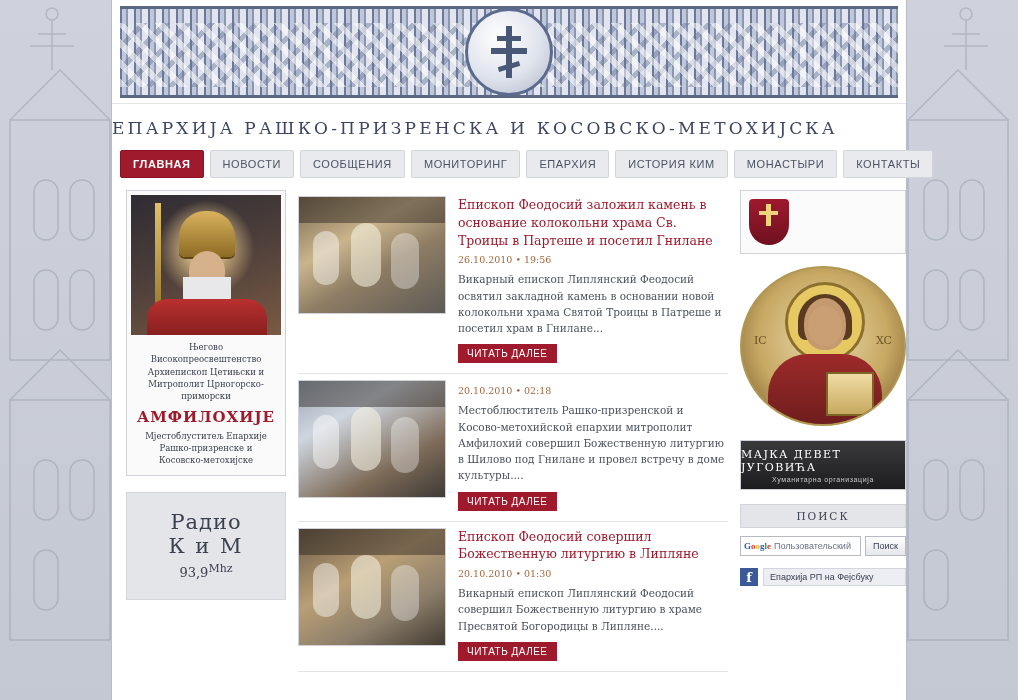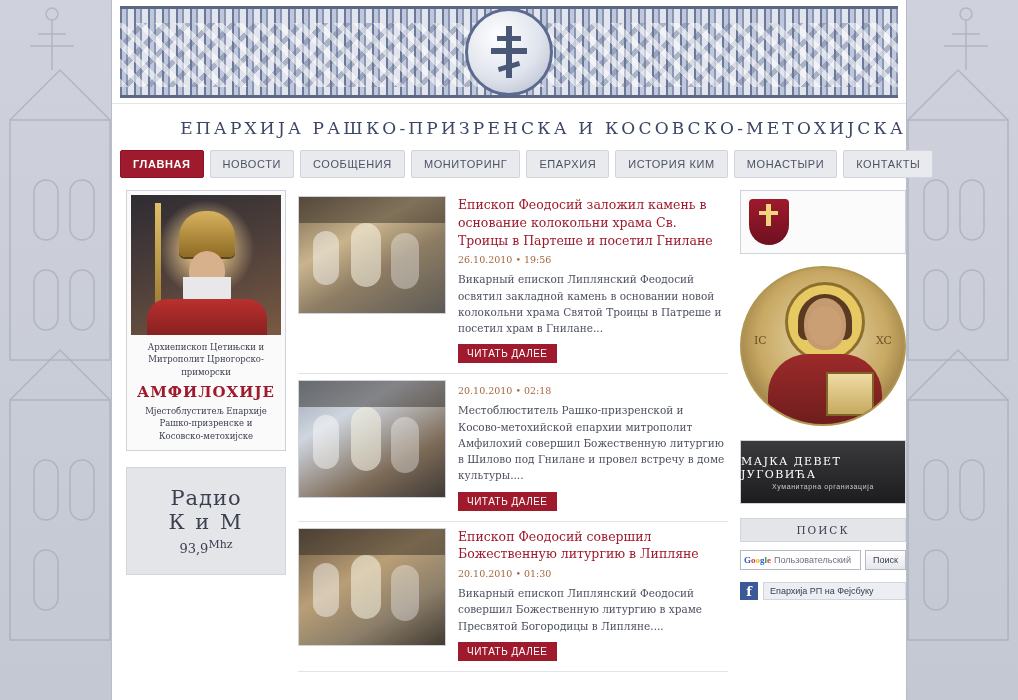--- a/index.html
+++ b/index.html
@@ -84,21 +84,21 @@
     background: #4a5877;
     display: block;
   }
   .cross .v { left: 17px; top: 0; width: 6px; height: 52px; }
   .cross .h1 { left: 8px; top: 10px; width: 24px; height: 5px; }
   .cross .h2 { left: 2px; top: 22px; width: 36px; height: 6px; }
   .cross .h3 { left: 9px; top: 38px; width: 22px; height: 5px; transform: rotate(-16deg); }
 
   
   .site-title {
-    text-align: right;
+    text-align: left;
     font-family: "DejaVu Serif", "Liberation Serif", serif;
     font-size: 17px;
     letter-spacing: 3.2px;
     color: #3c4664;
     padding: 14px 0 12px;
     white-space: nowrap;
   }
 
   
   .nav {
@@ -353,21 +353,21 @@
   }
   .icon-round .mark {
     position: absolute; color: #6a4f24; font-size: 11px;
     font-family: "DejaVu Serif", "Liberation Serif", serif;
   }
   .icon-round .mark.l { left: 12px; top: 66px; }
   .icon-round .mark.r { right: 12px; top: 66px; }
 
   .mjk-banner {
     margin-top: 14px;
-    height: 64px;
+    height: 50px;
     border: 1px solid #cfd2da;
     background: linear-gradient(180deg,#3a3a3c 0%,#1d1d1f 100%);
     display: flex; flex-direction: column;
     align-items: center; justify-content: center;
     color: #ffffff;
   }
   .mjk-banner .t1 { font-size: 11px; letter-spacing: 1.4px; font-family: "DejaVu Serif","Liberation Serif",serif; }
   .mjk-banner .t2 { font-size: 7px; letter-spacing: .6px; color: #c9c9cc; margin-top: 2px; }
 
   .search-head {
@@ -507,20 +507,21 @@
       <div class="col-left">
         <div class="bishop-card">
           <div class="bishop-photo">
             <div class="staff"></div>
             <div class="mitre"></div>
             <div class="face"></div>
             <div class="beard"></div>
             <div class="robe"></div>
           </div>
           <div class="bishop-text">
+            <div class="line">Његово Високопреосвештенство</div>
             <div class="line">Архиепископ Цетињски и</div>
             <div class="line">Митрополит Црногорско-приморски</div>
             <div class="name">АМФИЛОХИЈЕ</div>
             <div class="line">Мјестоблуститељ Епархије</div>
             <div class="line">Рашко-призренске и</div>
             <div class="line">Косовско-метохијске</div>
           </div>
         </div>
 
         <div class="radio-box">

